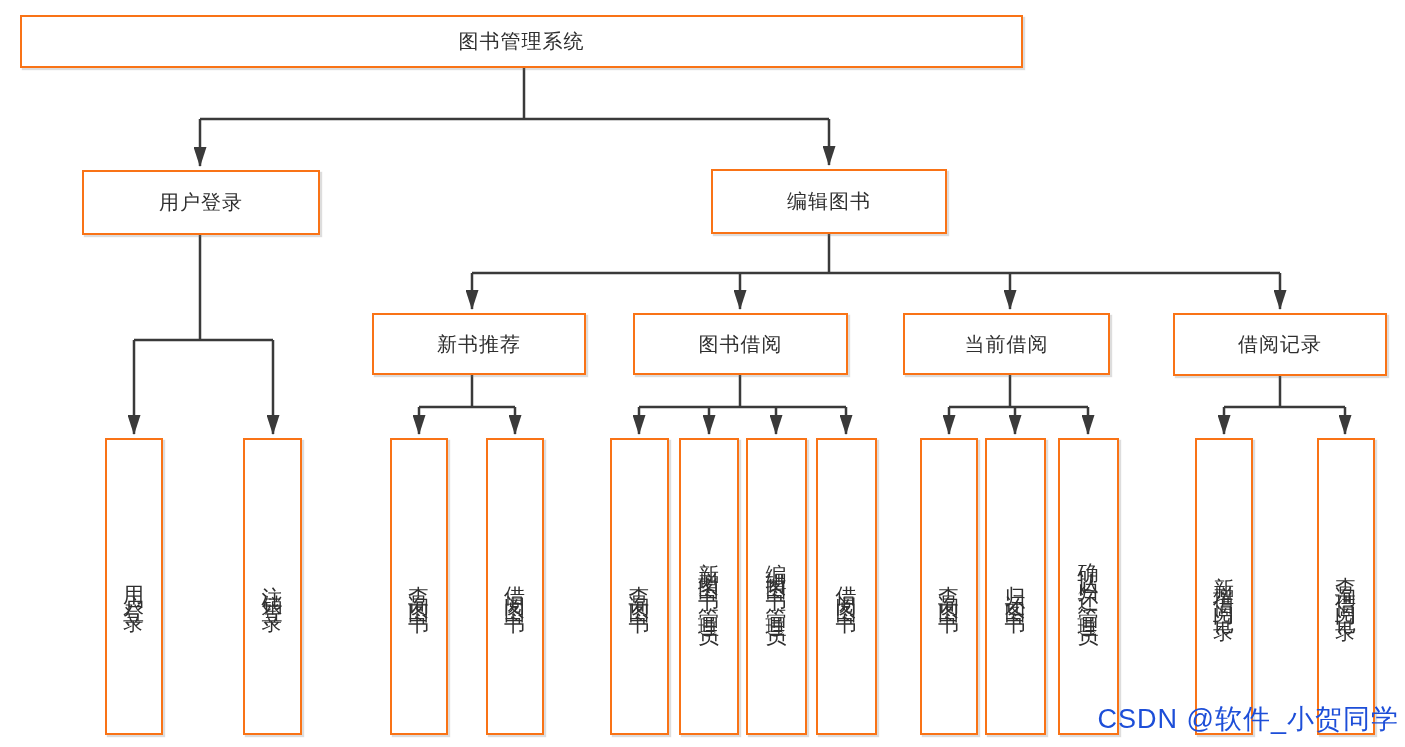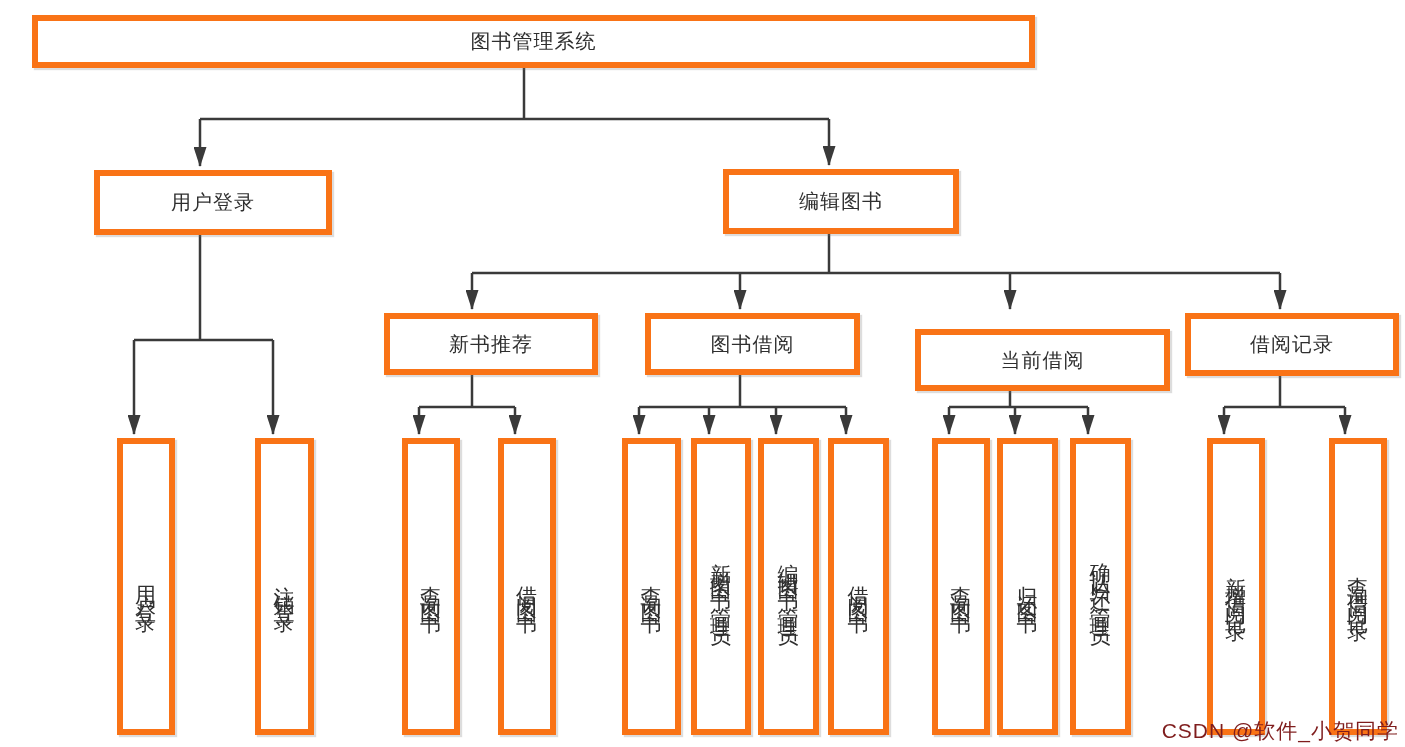--- a/index.html
+++ b/index.html
@@ -1,25 +1,25 @@
 <!DOCTYPE html>
 <html><head>
 <meta charset="utf-8">
 <style>
   html,body{margin:0;padding:0;background:#ffffff;}
   body{font-family:"Liberation Sans",sans-serif;}
   .canvas{position:relative;width:1405px;height:747px;background:#ffffff;overflow:hidden;}
   .wires{position:absolute;left:0;top:0;width:1405px;height:747px;}
-  .box{position:absolute;background:#ffffff;border:6px solid #f97316;box-sizing:border-box;
+  .box{position:absolute;background:#ffffff;border:2px solid #f97316;box-sizing:border-box;
        display:flex;align-items:center;justify-content:center;
-       box-shadow:2px 2px 1px rgba(120,120,120,0.25);margin-left:12px;}
+       box-shadow:2px 2px 1px rgba(120,120,120,0.25);}
   .hlabel{font-size:20px;color:#2f2f2f;letter-spacing:1px;white-space:nowrap;}
   .vlabel{writing-mode:vertical-rl;text-orientation:mixed;font-size:21px;color:#2f2f2f;
           letter-spacing:9px;line-height:1;}
-  .watermark{position:absolute;right:6px;bottom:2px;font-size:21px;color:#7f1d1d;
+  .watermark{position:absolute;right:6px;bottom:10px;font-size:27px;color:#1d4ed8;
              letter-spacing:1px;white-space:nowrap;}
 </style>
 </head>
 <body>
 
 <div class="canvas">
 
   <svg class="wires" viewBox="0 0 1405 747" xmlns="http://www.w3.org/2000/svg">
     <defs>
       <marker id="arr" viewBox="0 0 20 13" refX="19" refY="6.5" markerWidth="20" markerHeight="13" markerUnits="userSpaceOnUse" orient="auto">
@@ -80,21 +80,21 @@
   <div class="box" style="left:711px;top:169px;width:236px;height:65px;">
     <span class="hlabel">编辑图书</span>
   </div>
 
   <div class="box" style="left:372px;top:313px;width:214px;height:62px;">
     <span class="hlabel">新书推荐</span>
   </div>
   <div class="box" style="left:633px;top:313px;width:215px;height:62px;text-align:right;">
     <span class="hlabel">图书借阅</span>
   </div>
-  <div class="box" style="left:903px;top:329px;width:255px;height:62px;">
+  <div class="box" style="left:903px;top:313px;width:207px;height:62px;">
     <span class="hlabel">当前借阅</span>
   </div>
   <div class="box" style="left:1173px;top:313px;width:214px;height:63px;">
     <span class="hlabel">借阅记录</span>
   </div>
 
   <div class="box" style="left:105px;top:438px;width:58px;height:297px;">
     <span class="vlabel">用户登录</span>
   </div>
   <div class="box" style="left:243px;top:438px;width:59px;height:297px;">

